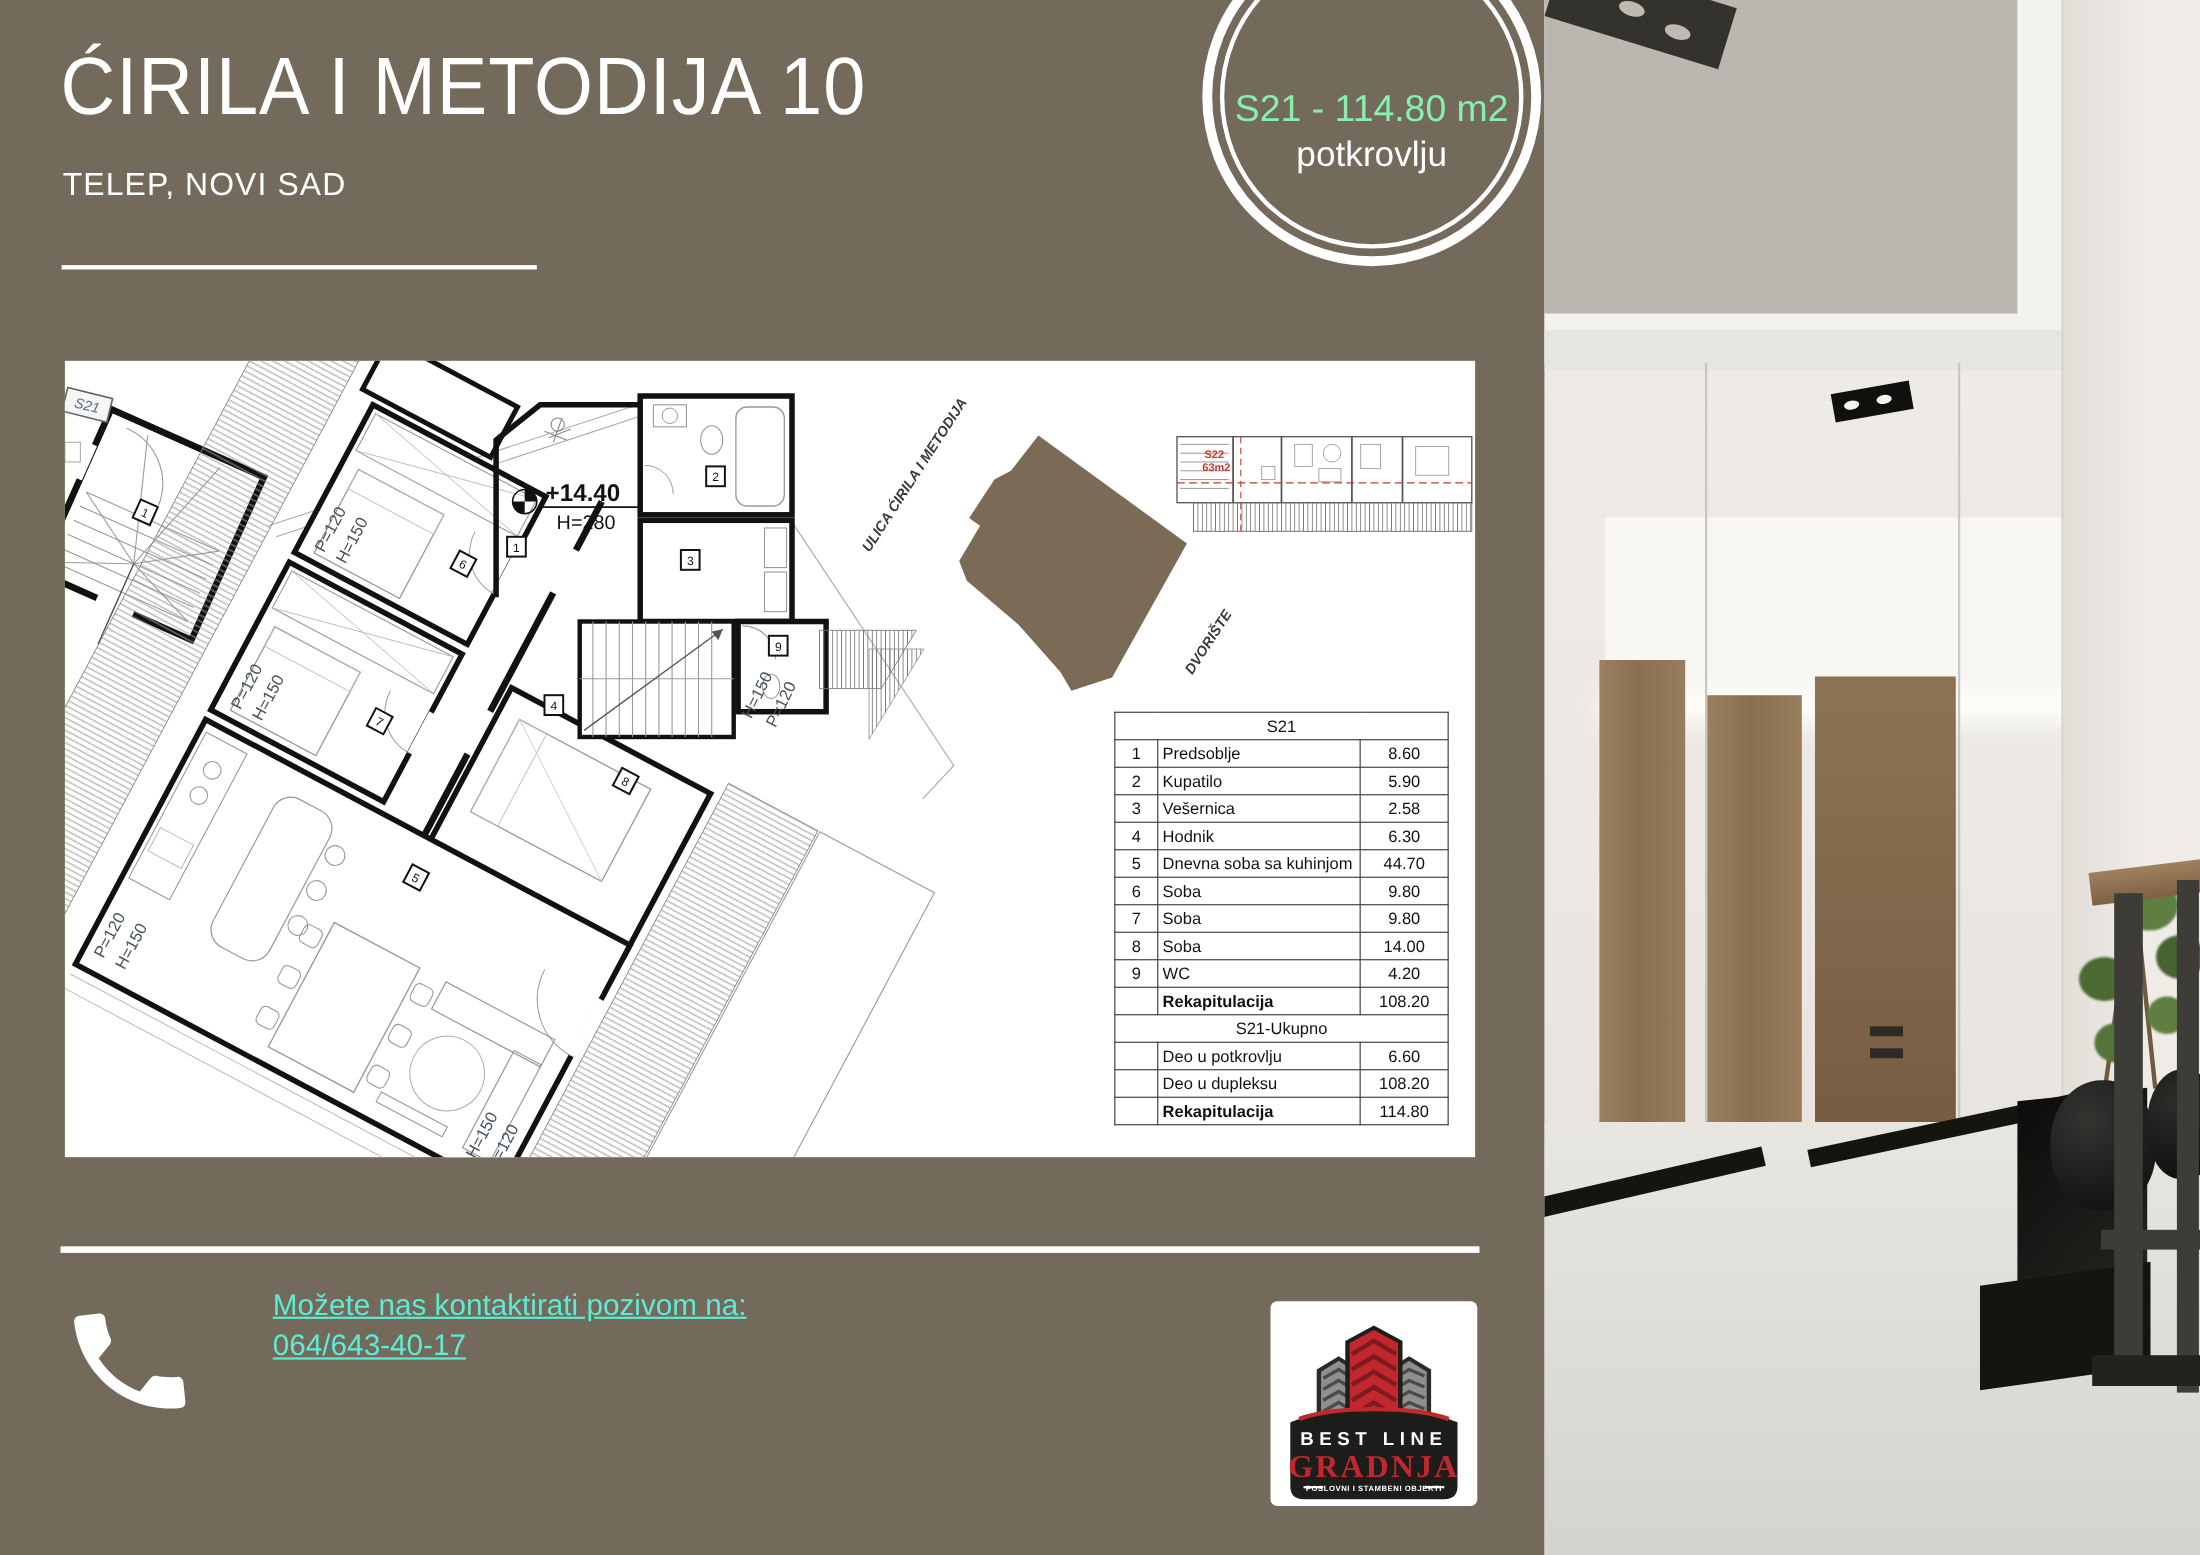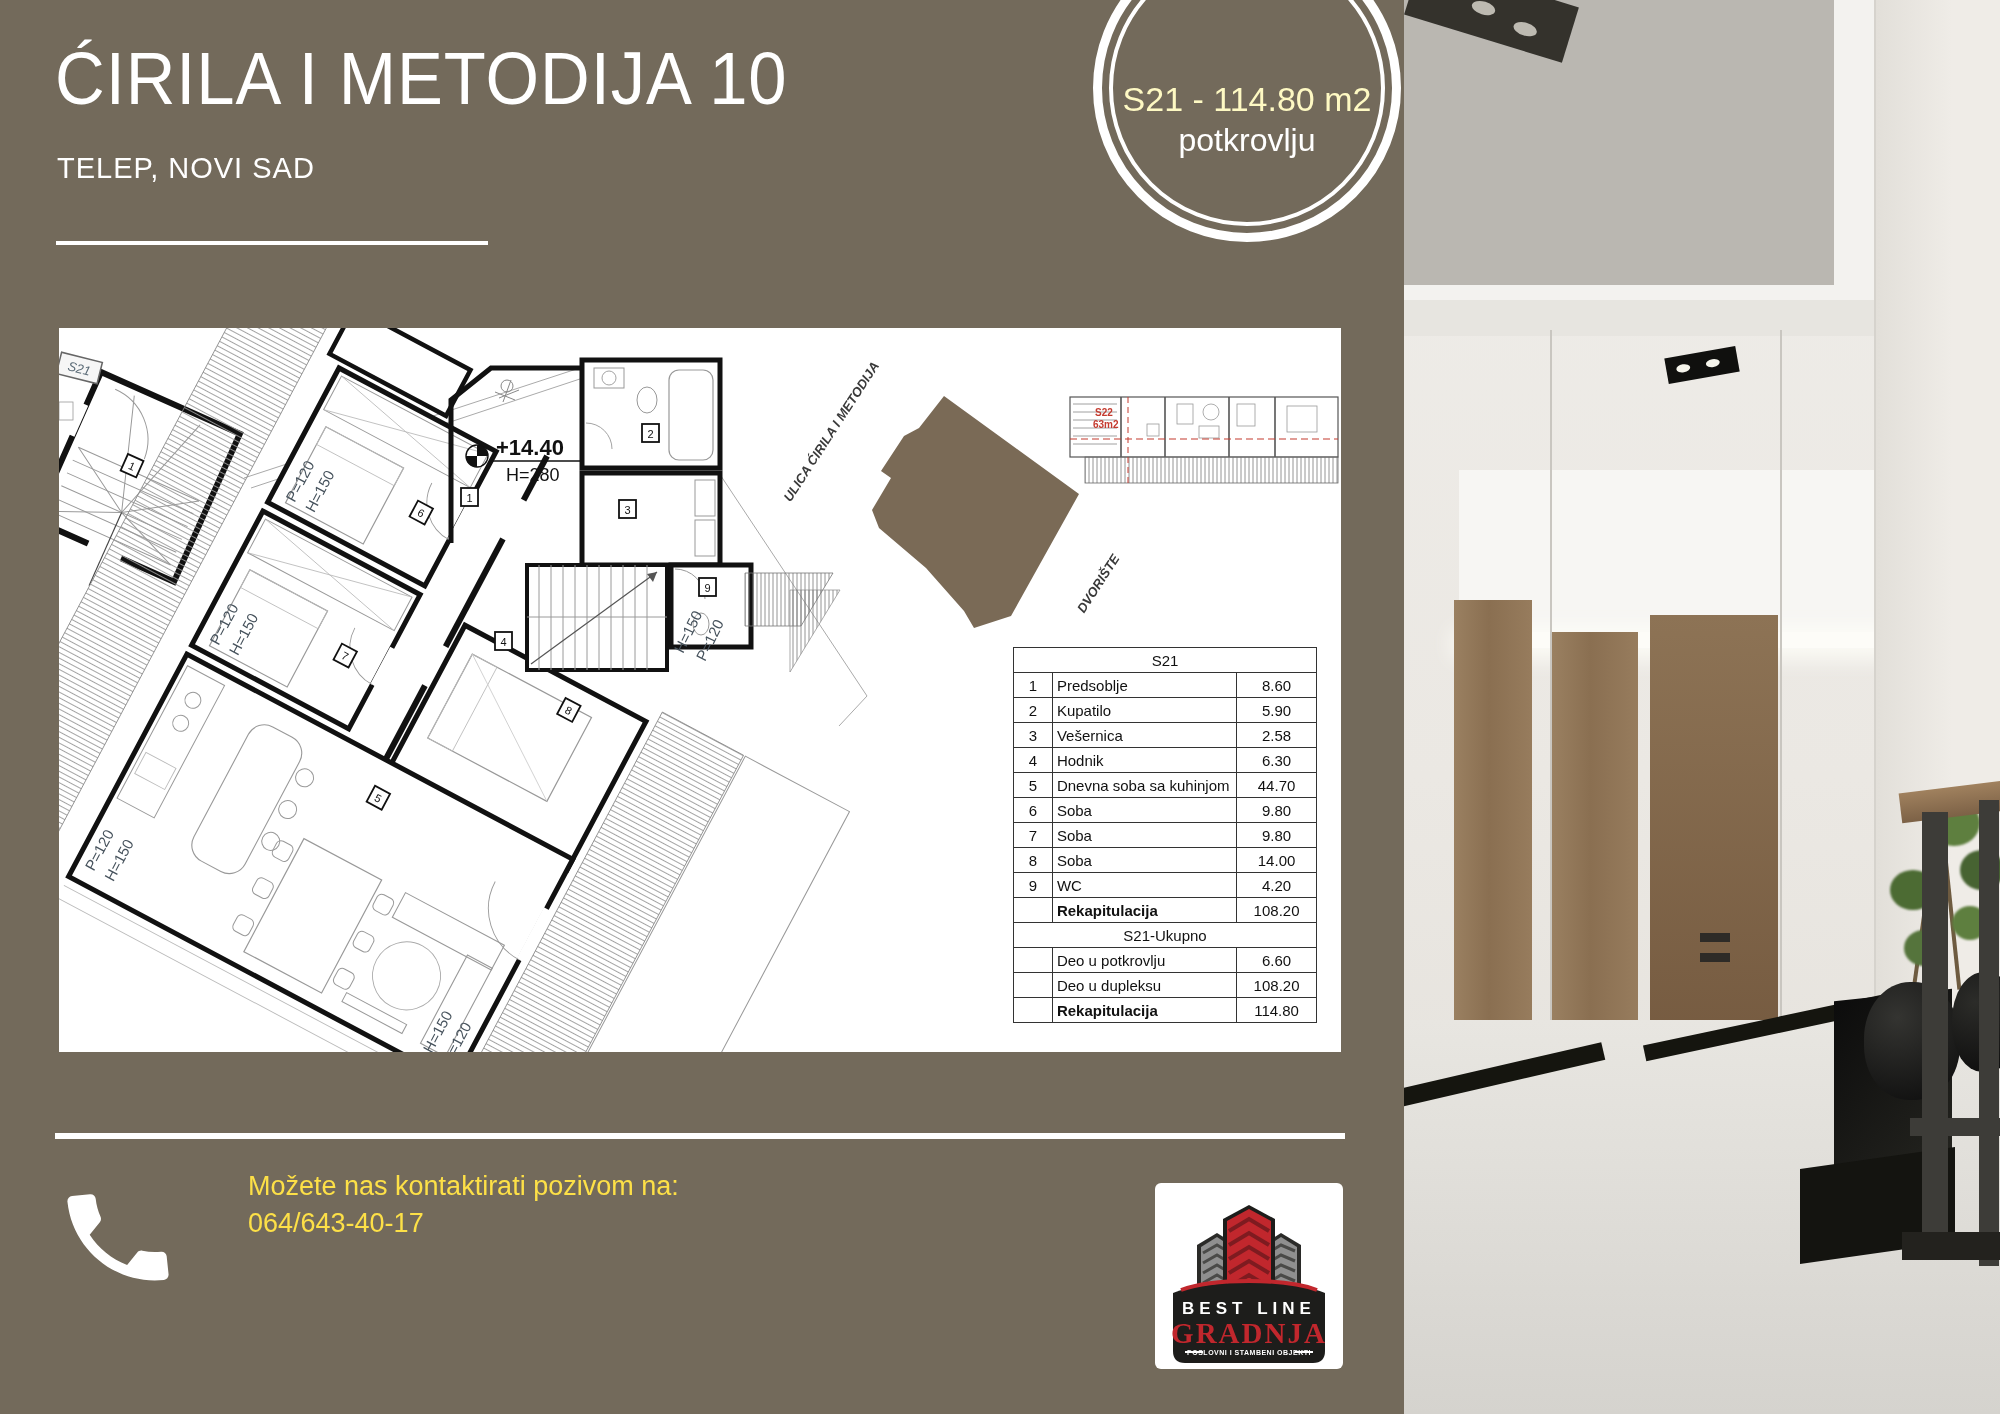--- a/index.html
+++ b/index.html
@@ -8,37 +8,37 @@
   
   .title{position:absolute;left:55px;top:36px;color:#fff;font-size:74px;font-weight:400;
          letter-spacing:1px;transform:scaleX(.93);transform-origin:left top;white-space:nowrap;}
   .subtitle{position:absolute;left:57px;top:152px;color:#fff;font-size:29px;letter-spacing:1px;}
   .title-underline{position:absolute;left:56px;top:241px;width:432px;height:4px;background:#fff;}
   
   .badge{position:absolute;left:1093px;top:-66px;width:308px;height:308px;border-radius:50%;
          border:9px solid #fff;box-sizing:border-box;display:flex;flex-direction:column;
          align-items:center;justify-content:center;padding-top:62px;}
   .badge-inner-ring{position:absolute;inset:7px;border:4px solid #fff;border-radius:50%;}
-  .badge .b1{color:#fef9c3;font-size:34px;line-height:1.25;}
+  .badge .b1{color:#86efac;font-size:34px;line-height:1.25;}
   .badge .b2{color:#fff;font-size:32px;line-height:1.25;}
   
   .panel{position:absolute;left:59px;top:328px;width:1282px;height:724px;background:#fff;}
   .panel svg{position:absolute;left:0;top:0;}
   
   .area-table{position:absolute;left:954px;top:319px;width:304px;border-collapse:collapse;
               font-size:15px;color:#111;background:#fff;table-layout:fixed;}
   .area-table td{border:1px solid #333;height:24px;padding:0 4px;overflow:hidden;white-space:nowrap;}
   .area-table .c{text-align:center;}
   .area-table .th{text-align:center;}
   .area-table .b{font-weight:bold;}
   .col-num{width:38px;} .col-name{width:180px;} .col-val{width:78px;}
   
   .divider{position:absolute;left:55px;top:1133px;width:1290px;height:6px;background:#fff;}
   .phone-icon{position:absolute;left:56px;top:1176px;width:124px;height:124px;transform:rotate(-6deg);}
-  .contact{position:absolute;left:248px;top:1168px;color:#fde047;font-size:27px;line-height:37px;}
+  .contact{position:absolute;left:248px;top:1168px;color:#5eead4;font-size:27px;line-height:37px;text-decoration:underline;}
   
   .logo-card{position:absolute;left:1155px;top:1183px;width:188px;height:186px;background:#fff;border-radius:6px;}
   
   .photo{position:absolute;left:1404px;top:0;width:596px;height:1414px;overflow:hidden;
          background:linear-gradient(180deg,#efede9 0%,#ebe8e3 55%,#e2dfd9 100%);}
   .photo div{position:absolute;}
   .ph-ceiling{left:0;top:0;width:596px;height:330px;background:#f3f2ef;}
   .ph-ceil-step{left:0;top:300px;width:596px;height:36px;background:#e7e5e0;}
   .ph-recess{left:55px;top:470px;width:425px;height:175px;background:#f7f6f3;}
   .ph-cove{left:55px;top:632px;width:430px;height:16px;background:#fdfcf8;box-shadow:0 4px 22px 6px rgba(255,255,250,.9);}

